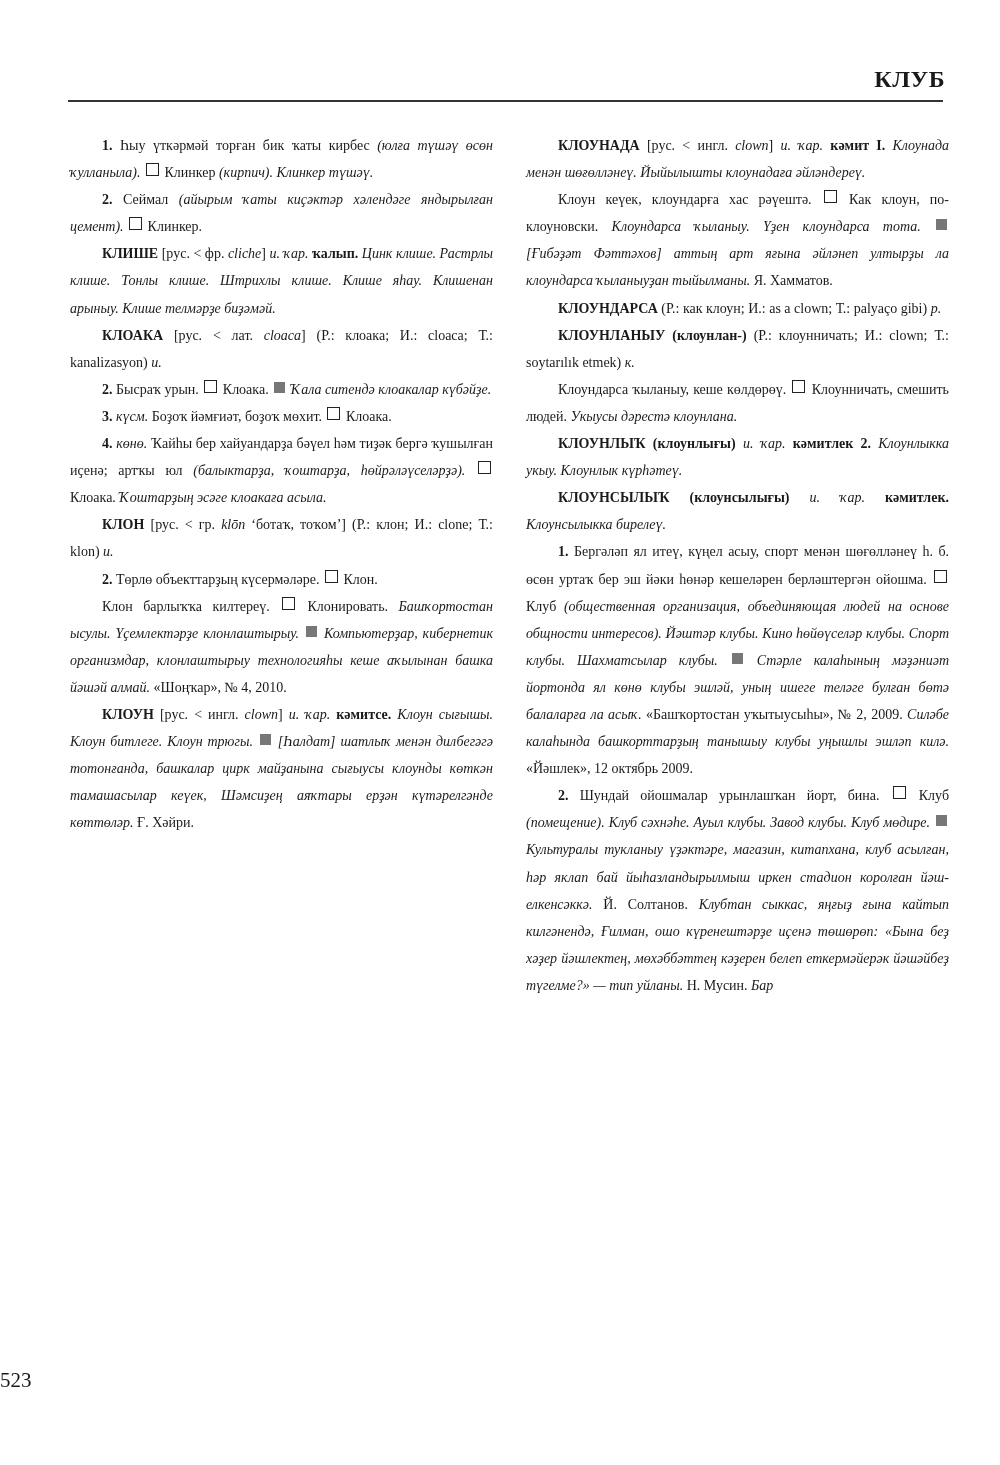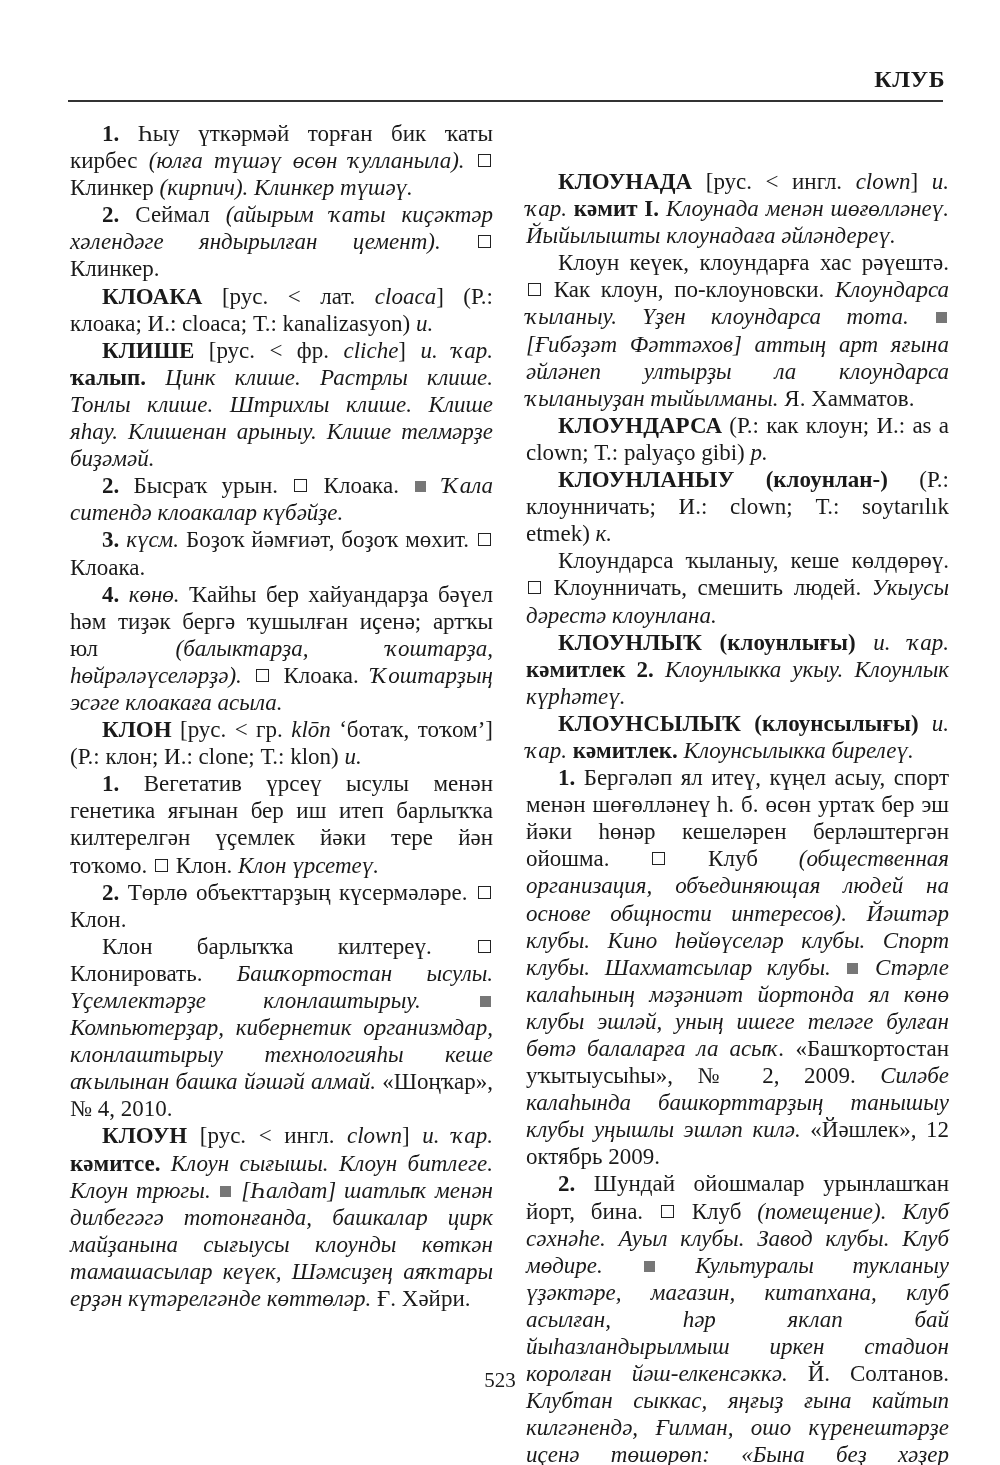--- a/index.html
+++ b/index.html
@@ -1,48 +1,47 @@
 <!DOCTYPE html>
 <html><head>
 <meta charset="utf-8">
 <style>
   html, body { margin:0; padding:0; background:#ffffff; }
   body { width:1000px; height:1465px; position:relative; overflow:hidden;
          font-family:"DejaVu Serif","Liberation Serif",serif; color:#1a1a1a; }
   .header-word { position:absolute; right:55px; top:66px; font-family:"Liberation Serif",serif;
                  font-weight:bold; font-size:24px; letter-spacing:0.5px; }
   .header-rule { position:absolute; left:68px; right:57px; top:100px; height:2px; background:#333; }
-  .col { position:absolute; top:120px; width:423px; font-family:"Liberation Serif",serif;
-         font-size:23px; line-height:27.1px; text-align:justify; }
+  .col { position:absolute; top:132px; width:423px; font-family:"Liberation Serif",serif;
+         font-size:14px; line-height:27.1px; text-align:justify; }
   .col.left { left:70px; }
-  .col.right { left:526px;margin-top:48px; }
+  .col.right { left:526px; }
   .para { margin:0; text-indent:32px; }
   .b { font-weight:bold; }
   .i { font-style:italic; }
   .box { display:inline-block; width:11px; height:11px; border:1.3px solid #222; vertical-align:1px; margin:0 2px; }
   .sq { display:inline-block; width:11px; height:11px; background:#777; vertical-align:1px; margin:0 2px; }
-  .page-num { position:absolute; left:0; right:0; top:1368px; text-align:center;
+  .page-num { position:absolute; left:0; right:0; top:1368px; 
               font-family:"Liberation Serif",serif; font-size:21px; }
 </style>
 </head>
 <body>
 
 <div class="header-word">КЛУБ</div>
 <div class="header-rule"></div>
 
 <div class="col left" id="left-col">
     <p class="para"><span class="b">1. </span><span>Һыу үткәрмәй торған бик ҡаты кирбес </span><span class="i">(юлға түшәү өсөн ҡулланыла).</span><span> </span><span class="box"></span><span> Клинкер </span><span class="i">(кирпич). Клинкер түшәү.</span></p>
     <p class="para"><span class="b">2. </span><span>Сеймал </span><span class="i">(айырым ҡаты киҫәктәр хәлендәге яндырылған цемент).</span><span> </span><span class="box"></span><span> Клинкер.</span></p>
+    <p class="para"><span class="b">КЛИШЕ</span><span> [рус. &lt; фр. </span><span class="i">cliche</span><span>] </span><span class="i">и. ҡар.</span><span> </span><span class="b">ҡалып.</span><span> </span><span class="i">Цинк клише. Растрлы клише. Тонлы клише. Штрихлы клише. Клише яһау. Клишенан арыныу. Клише телмәрҙе биҙәмәй.</span></p>
     <p class="para"><span class="b">КЛОАКА</span><span> [рус. &lt; лат. </span><span class="i">cloaca</span><span>] (Р.: клоака; И.: cloaca; Т.: kanalizasyon) </span><span class="i">и.</span></p>
-    <p class="para"><span class="b">КЛИШЕ</span><span> [рус. &lt; фр. </span><span class="i">cliche</span><span>] </span><span class="i">и. ҡар.</span><span> </span><span class="b">ҡалып.</span><span> </span><span class="i">Цинк клише. Растрлы клише. Тонлы клише. Штрихлы клише. Клише яһау. Клишенан арыныу. Клише телмәрҙе биҙәмәй.</span></p>
     <p class="para"><span class="b">2. </span><span>Бысраҡ урын. </span><span class="box"></span><span> Клоака. </span><span class="sq"></span><span> </span><span class="i">Ҡала ситендә клоакалар күбәйҙе.</span></p>
     <p class="para"><span class="b">3. </span><span class="i">күсм.</span><span> Боҙоҡ йәмғиәт, боҙоҡ мөхит. </span><span class="box"></span><span> Клоака.</span></p>
     <p class="para"><span class="b">4. </span><span class="i">көнө.</span><span> Ҡайһы бер хайуандарҙа бәүел һәм тиҙәк бергә ҡушылған иҫенә; артҡы юл </span><span class="i">(балыктарҙа, ҡоштарҙа, һөйрәләүселәрҙә).</span><span> </span><span class="box"></span><span> Клоака. </span><span class="i">Ҡоштарҙың эсәге клоакаға асыла.</span></p>
     <p class="para"><span class="b">КЛОН</span><span> [рус. &lt; гр. </span><span class="i">klōn</span><span> ‘ботаҡ, тоҡом’] (Р.: клон; И.: clone; Т.: klon) </span><span class="i">и.</span></p>
-    <p class="para"><span class="b">1. </span><span>Вегетатив үрсеү ысулы менән генетика яғынан бер иш итеп барлыҡҡа килтерелгән үҫемлек йәки тере йән тоҡомо. </span><span class="box"></span><span> Клон. </span><span class="i">Клон үрсетеү.</span></p>
     <p class="para"><span class="b">2. </span><span>Төрлө объекттарҙың күсермәләре. </span><span class="box"></span><span> Клон.</span></p>
     <p class="para"><span>Клон барлыҡҡа килтереү. </span><span class="box"></span><span> Клонировать. </span><span class="i">Башҡортостан ысулы. Үҫемлектәрҙе клонлаштырыу.</span><span> </span><span class="sq"></span><span> </span><span class="i">Компьютерҙар, кибернетик организмдар, клонлаштырыу технологияһы кеше аҡылынан башка йәшәй алмай.</span><span> «Шоңҡар», № 4, 2010.</span></p>
     <p class="para"><span class="b">КЛОУН</span><span> [рус. &lt; ингл. </span><span class="i">clown</span><span>] </span><span class="i">и. ҡар.</span><span> </span><span class="b">кәмитсе.</span><span> </span><span class="i">Клоун сығышы. Клоун битлеге. Клоун трюгы.</span><span> </span><span class="sq"></span><span> </span><span class="i">[Һалдат] шатлыҡ менән дилбегәгә тотонғанда, башкалар цирк майҙанына сығыусы клоунды көткән тамашасылар кеүек, Шәмсиҙең аяҡтары ерҙән күтәрелгәнде көттөләр.</span><span> Ғ. Хәйри.</span></p>
   </div>
 <div class="col right" id="right-col">
     <p class="para"><span class="b">КЛОУНАДА</span><span> [рус. &lt; ингл. </span><span class="i">clown</span><span>] </span><span class="i">и. ҡар.</span><span> </span><span class="b">кәмит I.</span><span> </span><span class="i">Клоунада менән шөғөлләнеү. Йыйылышты клоунадаға әйләндереү.</span></p>
     <p class="para"><span>Клоун кеүек, клоундарға хас рәүештә. </span><span class="box"></span><span> Как клоун, по-клоуновски. </span><span class="i">Клоундарса ҡыланыу. Үҙен клоундарса тота.</span><span> </span><span class="sq"></span><span> </span><span class="i">[Ғибәҙәт Фәттәхов] аттың арт яғына әйләнеп ултырҙы ла клоундарса ҡыланыуҙан тыйылманы.</span><span> Я. Хамматов.</span></p>
     <p class="para"><span class="b">КЛОУНДАРСА</span><span> (Р.: как клоун; И.: as a clown; Т.: palyaço gibi) </span><span class="i">р.</span></p>
     <p class="para"><span class="b">КЛОУНЛАНЫУ (клоунлан-)</span><span> (Р.: клоунничать; И.: clown; Т.: soytarılık etmek) </span><span class="i">к.</span></p>
     <p class="para"><span>Клоундарса ҡыланыу, кеше көлдөрөү. </span><span class="box"></span><span> Клоунничать, смешить людей. </span><span class="i">Укыусы дәрестә клоунлана.</span></p>

